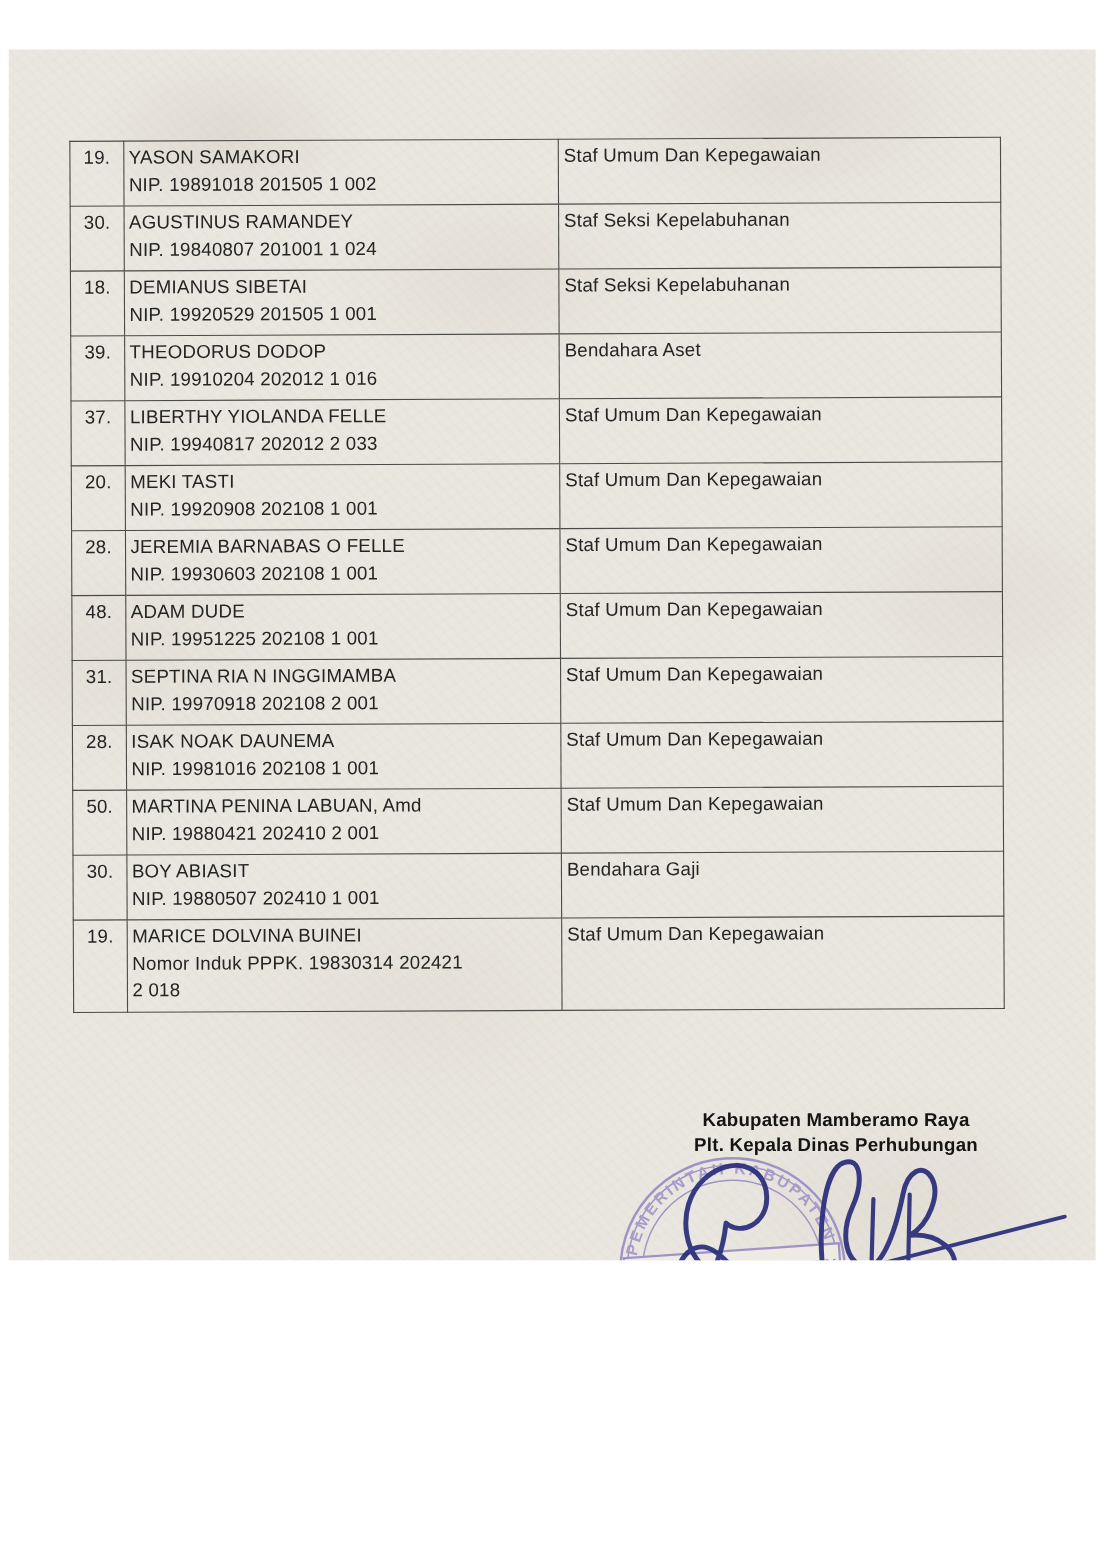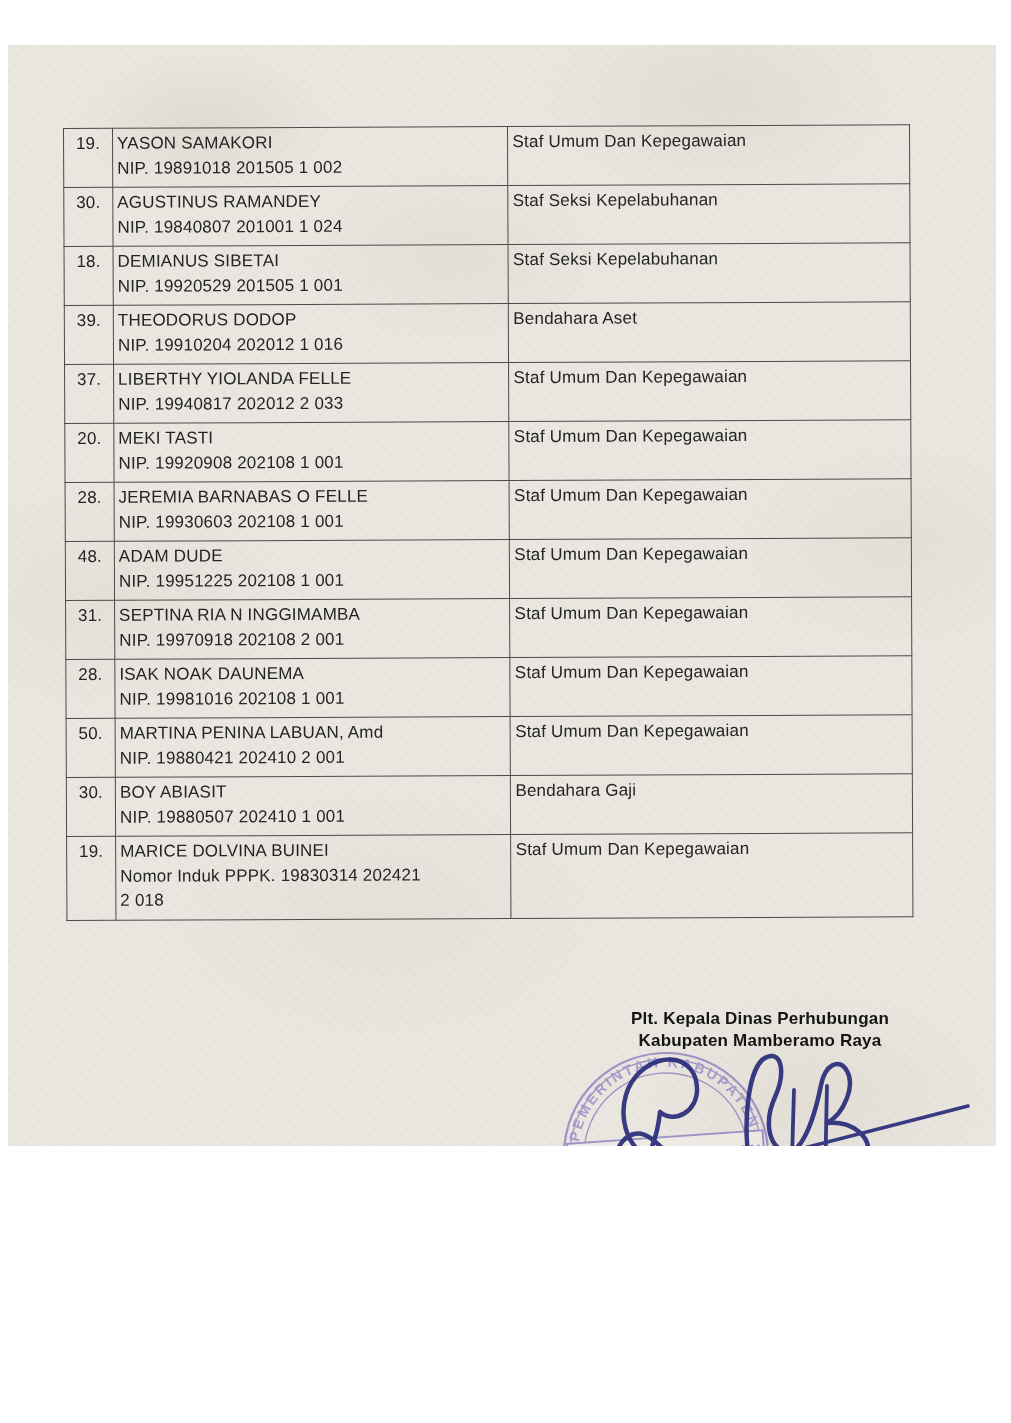--- a/index.html
+++ b/index.html
@@ -270,22 +270,22 @@
       <text font-family="Liberation Sans, sans-serif" font-size="14.5" font-weight="bold" fill="#9a8cc6" letter-spacing="3">
         <textPath href="#arcBottom" startOffset="50%" text-anchor="middle">MAMBERAMO RAYA</textPath>
       </text>
       <rect x="32" y="112" width="196" height="36" fill="#efece6" stroke="#8f81c0" stroke-width="2"></rect>
       <text x="130" y="136.5" text-anchor="middle" font-family="Liberation Sans, sans-serif" font-size="15.5" font-weight="bold" fill="#7d6fba" letter-spacing="1">DINAS PERHUBUNGAN</text>
       <text x="22" y="135.5" text-anchor="middle" font-size="12" fill="#8f81c0">★</text>
       <text x="238" y="135.5" text-anchor="middle" font-size="12" fill="#8f81c0">★</text>
     </svg>
 
     <div class="sig-text">
+      <div class="sig-title">Kabupaten Mamberamo Raya</div>
       <div class="sig-title">Plt. Kepala Dinas Perhubungan</div>
-      <div class="sig-title">Kabupaten Mamberamo Raya</div>
       <div class="sig-spacer"></div>
       <div class="sig-name">EDUARD TASTI, SH Kp</div>
       <div class="sig-rank">Pembina (IV/a)</div>
       <div class="sig-nip">NIP. 19821208 201004 1 004</div>
     </div>
 
     <svg class="ink-svg" viewBox="0 0 430 335">
       <g fill="none" stroke="#2a2e7a" stroke-linecap="round" stroke-linejoin="round" opacity="0.93">
         <path stroke-width="4.5" d="M 97 133 C 67 125, 57 73, 85 47 C 109 25, 141 33, 142 63 C 143 87, 119 99, 105 87
                  C 101 125, 83 155, 69 151 C 53 145, 61 113, 79 109 C 95 105, 109 127, 123 139

